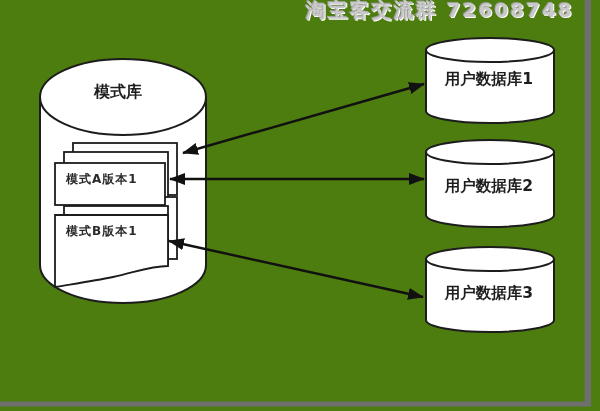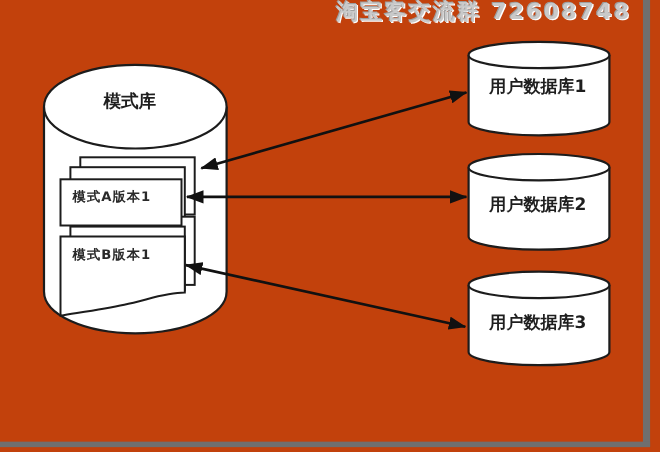--- a/index.html
+++ b/index.html
@@ -1,18 +1,18 @@
 <!DOCTYPE html>
 <html><head>
 <meta charset="utf-8">
 <style>
   html,body { margin:0; padding:0; background:#fff; }
   .canvas {
     position:relative; width:600px; height:411px;
-    background:#c2410c; overflow:hidden;
+    background:#4d7c0f; overflow:hidden;
     font-family:"DejaVu Sans", sans-serif;
   }
   .watermark {
     position:absolute; top:-3px; right:26px;
     font-size:20px; font-weight:bold; letter-spacing:2px;
     color:#c9c9c9;
     text-shadow:-1px -1px 0 #9f9f9f, 1px 1px 0 #ffffff;
     white-space:nowrap;
   }
   svg.diagram { position:absolute; left:0; top:0; }

